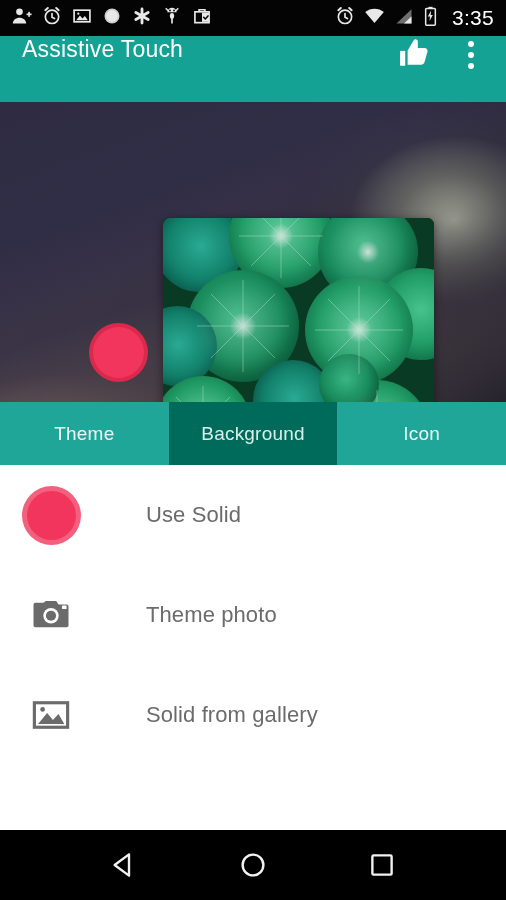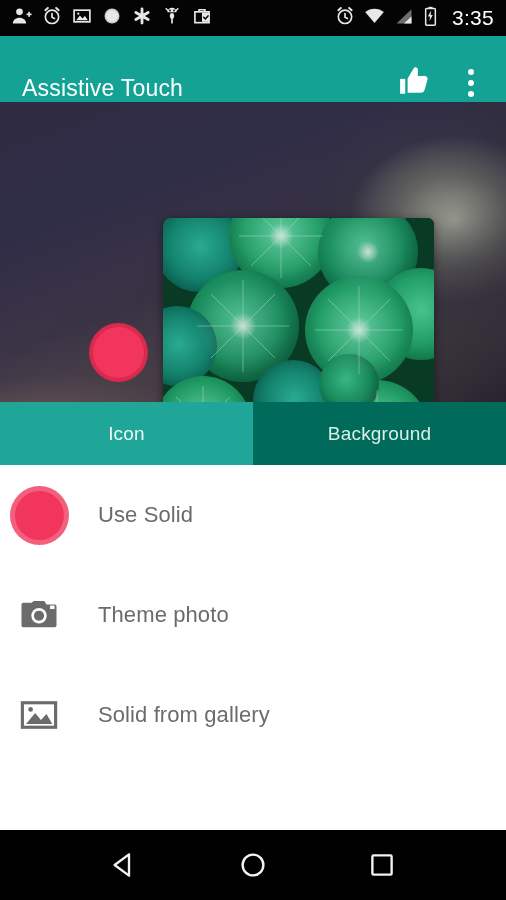--- a/index.html
+++ b/index.html
@@ -25,21 +25,21 @@
   .sb-clock{
     color:#ffffff; font-size:21px; letter-spacing:.3px;
     margin-left:5px; font-weight:400;
   }
 
   
   .appbar{
     position:absolute; top:36px; left:0;
     width:506px; height:66px;
     background:#13a294;
-    display:flex; align-items:flex-end;
+    display:flex; align-items:flex-start;
     padding:0 22px;
   }
   .appbar-title{
     color:#ffffff; font-size:23px; letter-spacing:.2px; font-weight:400;
   }
   .appbar-actions{ margin-left:auto; display:flex; align-items:center; gap:26px; }
   .overflow-dots{
     width:6px; display:flex; flex-direction:column; gap:5px; align-items:center;
     padding:4px 10px; box-sizing:content-box;
   }
@@ -94,21 +94,22 @@
 
   
   .list{
     position:absolute; top:465px; left:0;
     width:506px; height:365px;
     background:#ffffff;
   }
   .row{
     display:flex; align-items:center;
     height:100px;
-    padding-left:8px;
+    padding-left:20px;
+    gap:36px;
   }
   .row .ico-wrap{
     width:62px; min-width:62px;
     display:flex; align-items:center; justify-content:center;
   }
   .row .label{
     margin-left:28px;
     font-size:22px; color:#6b6b6b; letter-spacing:.1px;
   }
   .solid-dot{
@@ -316,22 +317,23 @@
               <path d="M0 0L0 -38M0 0L27 -27M0 0L38 0M0 0L27 27M0 0L0 38M0 0L-27 27M0 0L-38 0M0 0L-27 -27"></path>
             </g>
         </g>
         <rect width="271" height="272" fill="#063a24" opacity=".10"></rect>
       </svg>
     </div>
 
   </div>
 
   <div class="tabs">
+    <div class="tab">Theme</div>
+    <div class="tab selected">Background</div>
     <div class="tab">Icon</div>
-    <div class="tab selected">Background</div>
   </div>
 
   <div class="list">
 
     <div class="row">
       <div class="ico-wrap">
         <div class="solid-dot">
             <div class="inner"></div>
           </div>
       </div>

